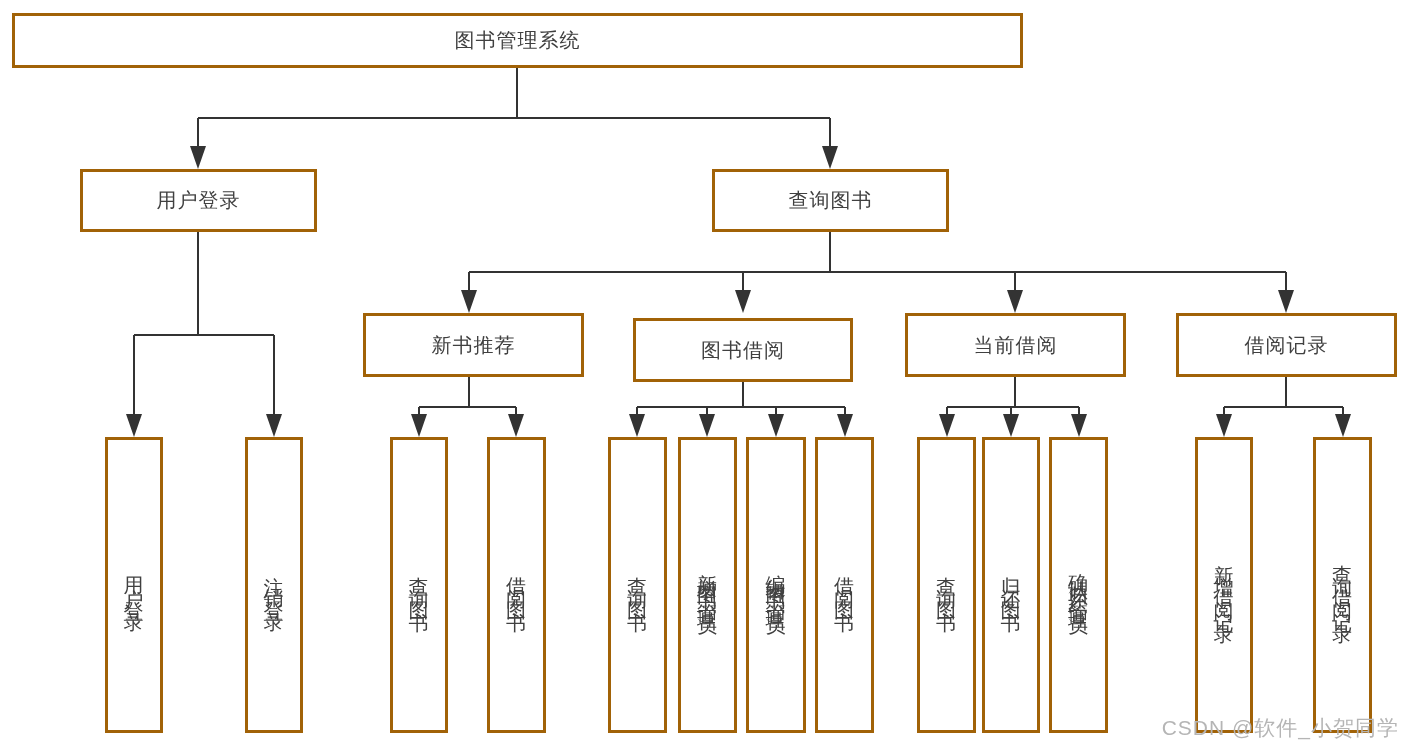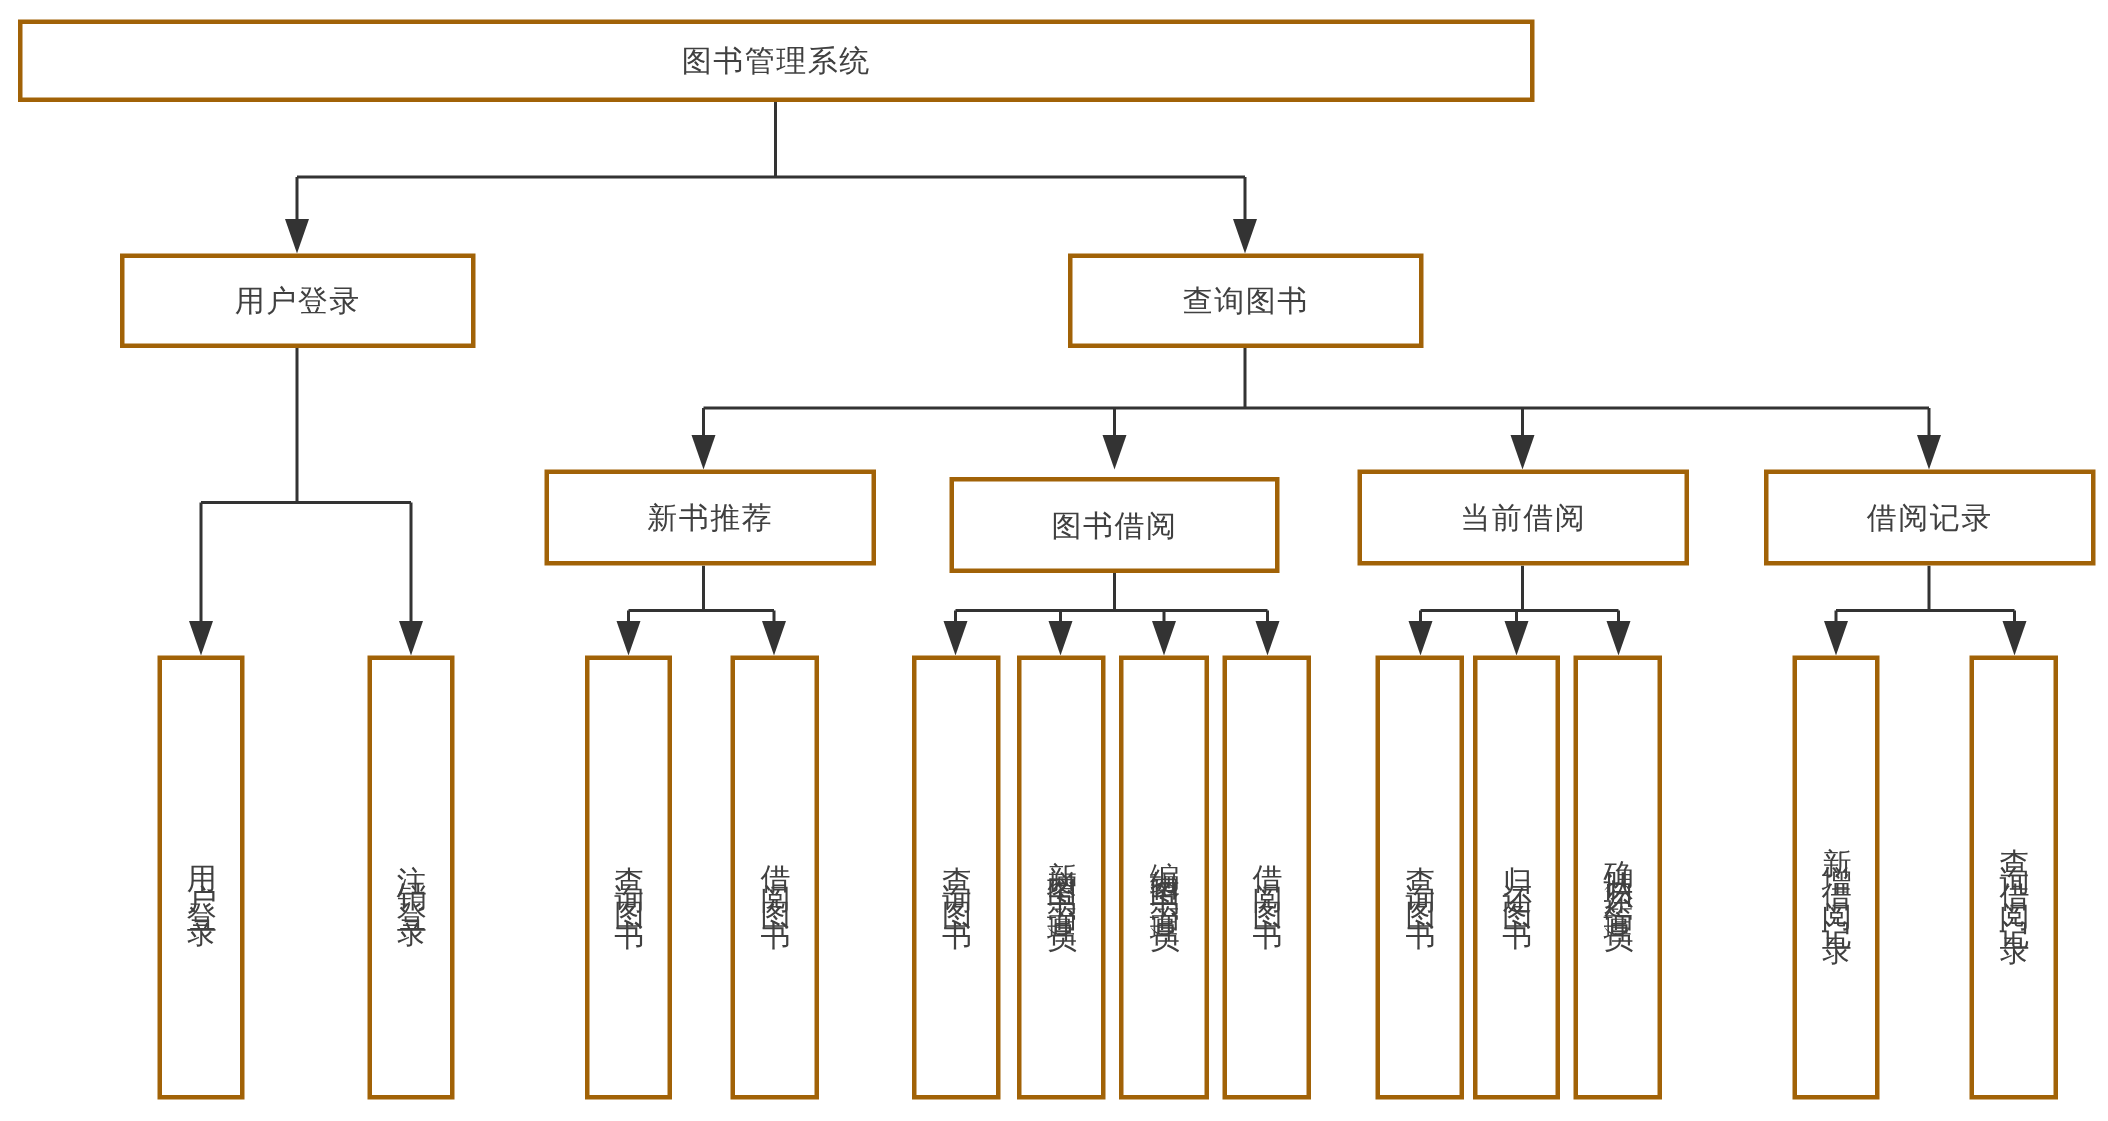--- a/index.html
+++ b/index.html
@@ -141,14 +141,15 @@
   <div class="node v tight" style="left:746px; top:437px; width:60px; height:296px;">编辑图书（管理员）</div>
   <div class="node v" style="left:815px; top:437px; width:59px; height:296px;">借阅图书</div>
 
   <div class="node v" style="left:917px; top:437px; width:59px; height:296px;">查询图书</div>
   <div class="node v" style="left:982px; top:437px; width:58px; height:296px;">归还图书</div>
   <div class="node v tight" style="left:1049px; top:437px; width:59px; height:296px;">确认归还（管理员）</div>
 
   <div class="node v" style="left:1195px; top:437px; width:58px; height:296px;">新增借阅记录</div>
   <div class="node v" style="left:1313px; top:437px; width:59px; height:296px;">查询借阅记录</div>
 
+  <div class="watermark">CSDN @软件_小贺同学</div>
 
 </div>
 
 </body></html>

